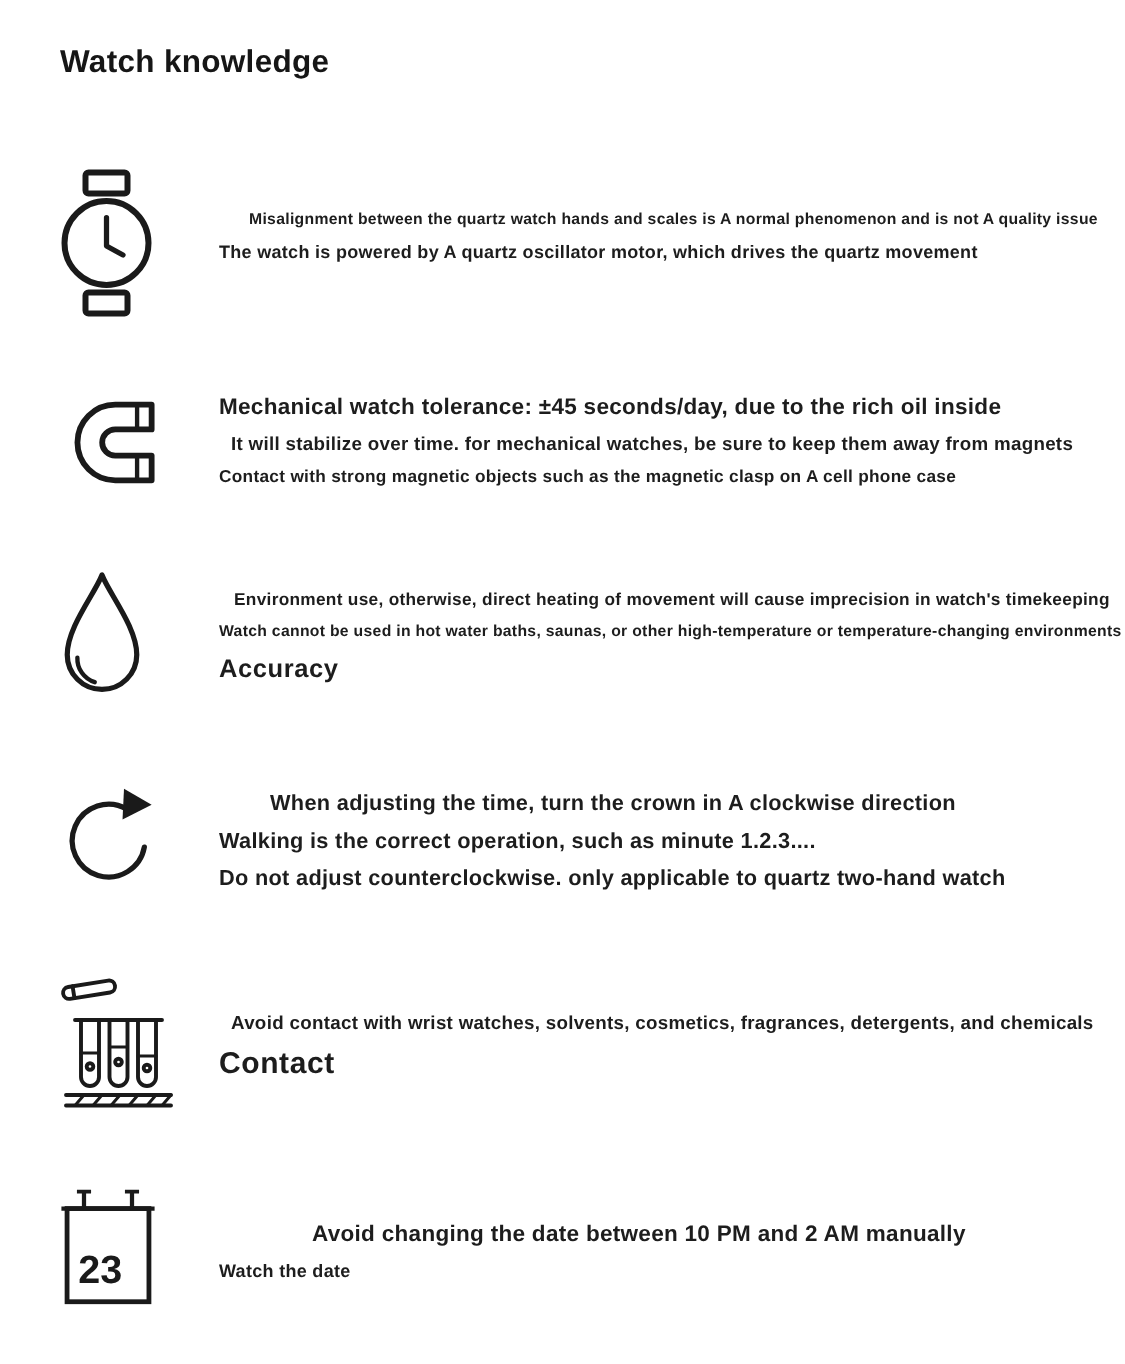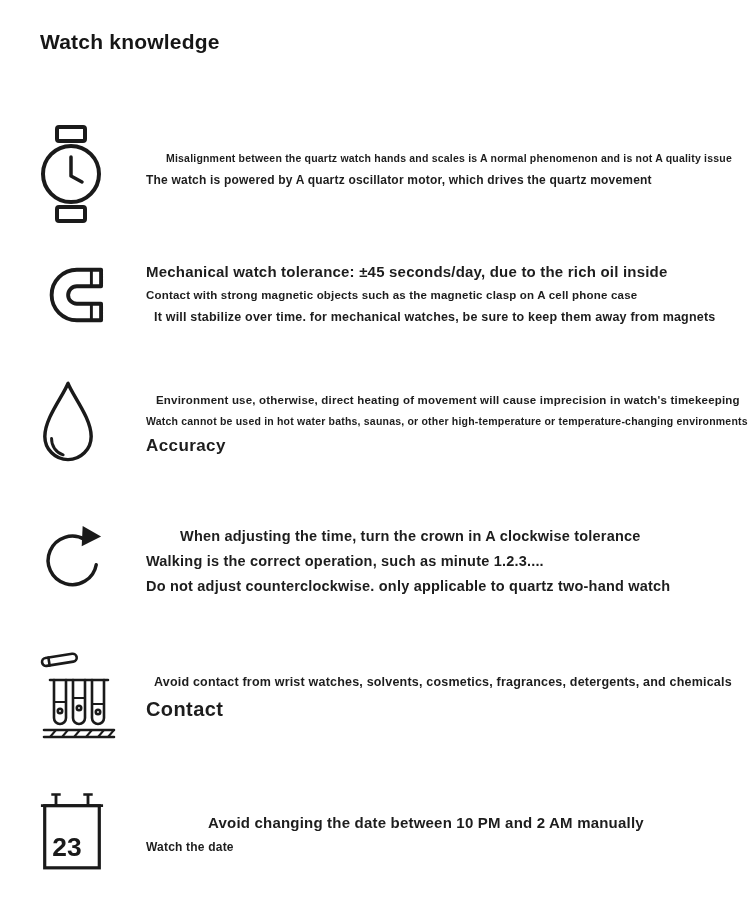--- a/index.html
+++ b/index.html
@@ -41,21 +41,21 @@
   .ind34 { padding-left: 34px; }
   .ind62 { padding-left: 62px; }
 </style>
 </head>
 <body>
 
 <div class="page">
 
   <h1 class="title">Watch knowledge</h1>
 
-  <div class="row" style="top:122px">
+  <div class="row" style="top:110px">
     <div class="icon-box">
       <svg width="62" height="100" viewBox="0 0 62 100" style="margin-top:2px">
         <g fill="none" stroke="#1a1a1a" stroke-width="4">
           <rect x="17" y="3" width="28" height="14" rx="2"></rect>
           <rect x="17" y="83" width="28" height="14" rx="2"></rect>
           <circle cx="31" cy="50" r="28"></circle>
           <path d="M31 33 V52 L42 58" stroke-width="3.5" stroke-linecap="round" stroke-linejoin="round"></path>
         </g>
       </svg>
     </div>
@@ -69,22 +69,22 @@
     <div class="icon-box">
       <svg width="64" height="60" viewBox="0 0 66 58" style="margin-top:5px">
         <g fill="none" stroke="#1a1a1a" stroke-width="4" stroke-linejoin="round">
           <path d="M63 3 H38 A26 26 0 0 0 38 55 H63 V38 H38 A9 9 0 0 1 38 20 H63 Z"></path>
           <path d="M53 3 V20 M53 38 V55" stroke-width="3"></path>
         </g>
       </svg>
     </div>
     <div class="text-col" style="padding-top:3px">
       <p class="line s15">Mechanical watch tolerance: ±45 seconds/day, due to the rich oil inside</p>
+      <p class="line s12 ind8">It will stabilize over time. for mechanical watches, be sure to keep them away from magnets</p>
       <p class="line s11">Contact with strong magnetic objects such as the magnetic clasp on A cell phone case</p>
-      <p class="line s12 ind8">It will stabilize over time. for mechanical watches, be sure to keep them away from magnets</p>
     </div>
   </div>
 
   <div class="row" style="top:376px">
     <div class="icon-box">
       <svg width="56" height="86" viewBox="0 0 58 88" style="margin-top:2px">
         <g fill="none" stroke="#1a1a1a" stroke-width="3.6">
           <path d="M29 5 C24 18 5 41 5 60 A24 24 0 0 0 53 60 C53 41 34 18 29 5 Z" stroke-linejoin="round"></path>
           <path d="M12 62 A17 17 0 0 0 24 79" stroke-width="3" stroke-linecap="round"></path>
         </g>
@@ -98,21 +98,21 @@
   </div>
 
   <div class="row" style="top:518px">
     <div class="icon-box">
       <svg width="64" height="70" viewBox="0 0 66 72" style="margin-top:2px">
         <path d="M58 46 A25 25 0 1 1 46 20" fill="none" stroke="#1a1a1a" stroke-width="3.6" stroke-linecap="round"></path>
         <polygon points="44,6 63,17 43,27" fill="#1a1a1a"></polygon>
       </svg>
     </div>
     <div class="text-col" style="padding-top:10px">
-      <p class="line s14 ind34">When adjusting the time, turn the crown in A clockwise tolerance</p>
+      <p class="line s14 ind34">When adjusting the time, turn the crown in A clockwise direction</p>
       <p class="line s14">Walking is the correct operation, such as minute 1.2.3....</p>
       <p class="line s14">Do not adjust counterclockwise. only applicable to quartz two-hand watch</p>
     </div>
   </div>
 
   <div class="row" style="top:645px">
     <div class="icon-box">
       <svg width="78" height="98" viewBox="0 0 78 98" style="margin-top:3px">
         <g fill="none" stroke="#1a1a1a" stroke-width="2.6" stroke-linecap="round">
           <g transform="rotate(-9 6 20)">
@@ -126,21 +126,21 @@
           <path d="M14 54 H26 M33 50 H45 M52 56 H64" stroke-width="2"></path>
           <circle cx="20" cy="63" r="2.2"></circle>
           <circle cx="39" cy="60" r="2.2"></circle>
           <circle cx="58" cy="64" r="2.2"></circle>
           <path d="M4 82 H74 M4 89 H74"></path>
           <path d="M10 89 L16 82 M22 89 L28 82 M34 89 L40 82 M46 89 L52 82 M58 89 L64 82 M68 89 L74 82" stroke-width="2"></path>
         </g>
       </svg>
     </div>
     <div class="text-col" style="padding-top:30px">
-      <p class="line s12 ind8">Avoid contact from wrist watches, solvents, cosmetics, fragrances, detergents, and chemicals</p>
+      <p class="line s12 ind8">Avoid contact with wrist watches, solvents, cosmetics, fragrances, detergents, and chemicals</p>
       <p class="line s20">Contact</p>
     </div>
   </div>
 
   <div class="row" style="top:788px">
     <div class="icon-box">
       <svg width="64" height="86" viewBox="0 0 68 88" style="margin-top:2px">
         <g fill="none" stroke="#1a1a1a">
           <rect x="5" y="15" width="58" height="66" stroke-width="3.4"></rect>
           <path d="M1 15 H67" stroke-width="3"></path>

